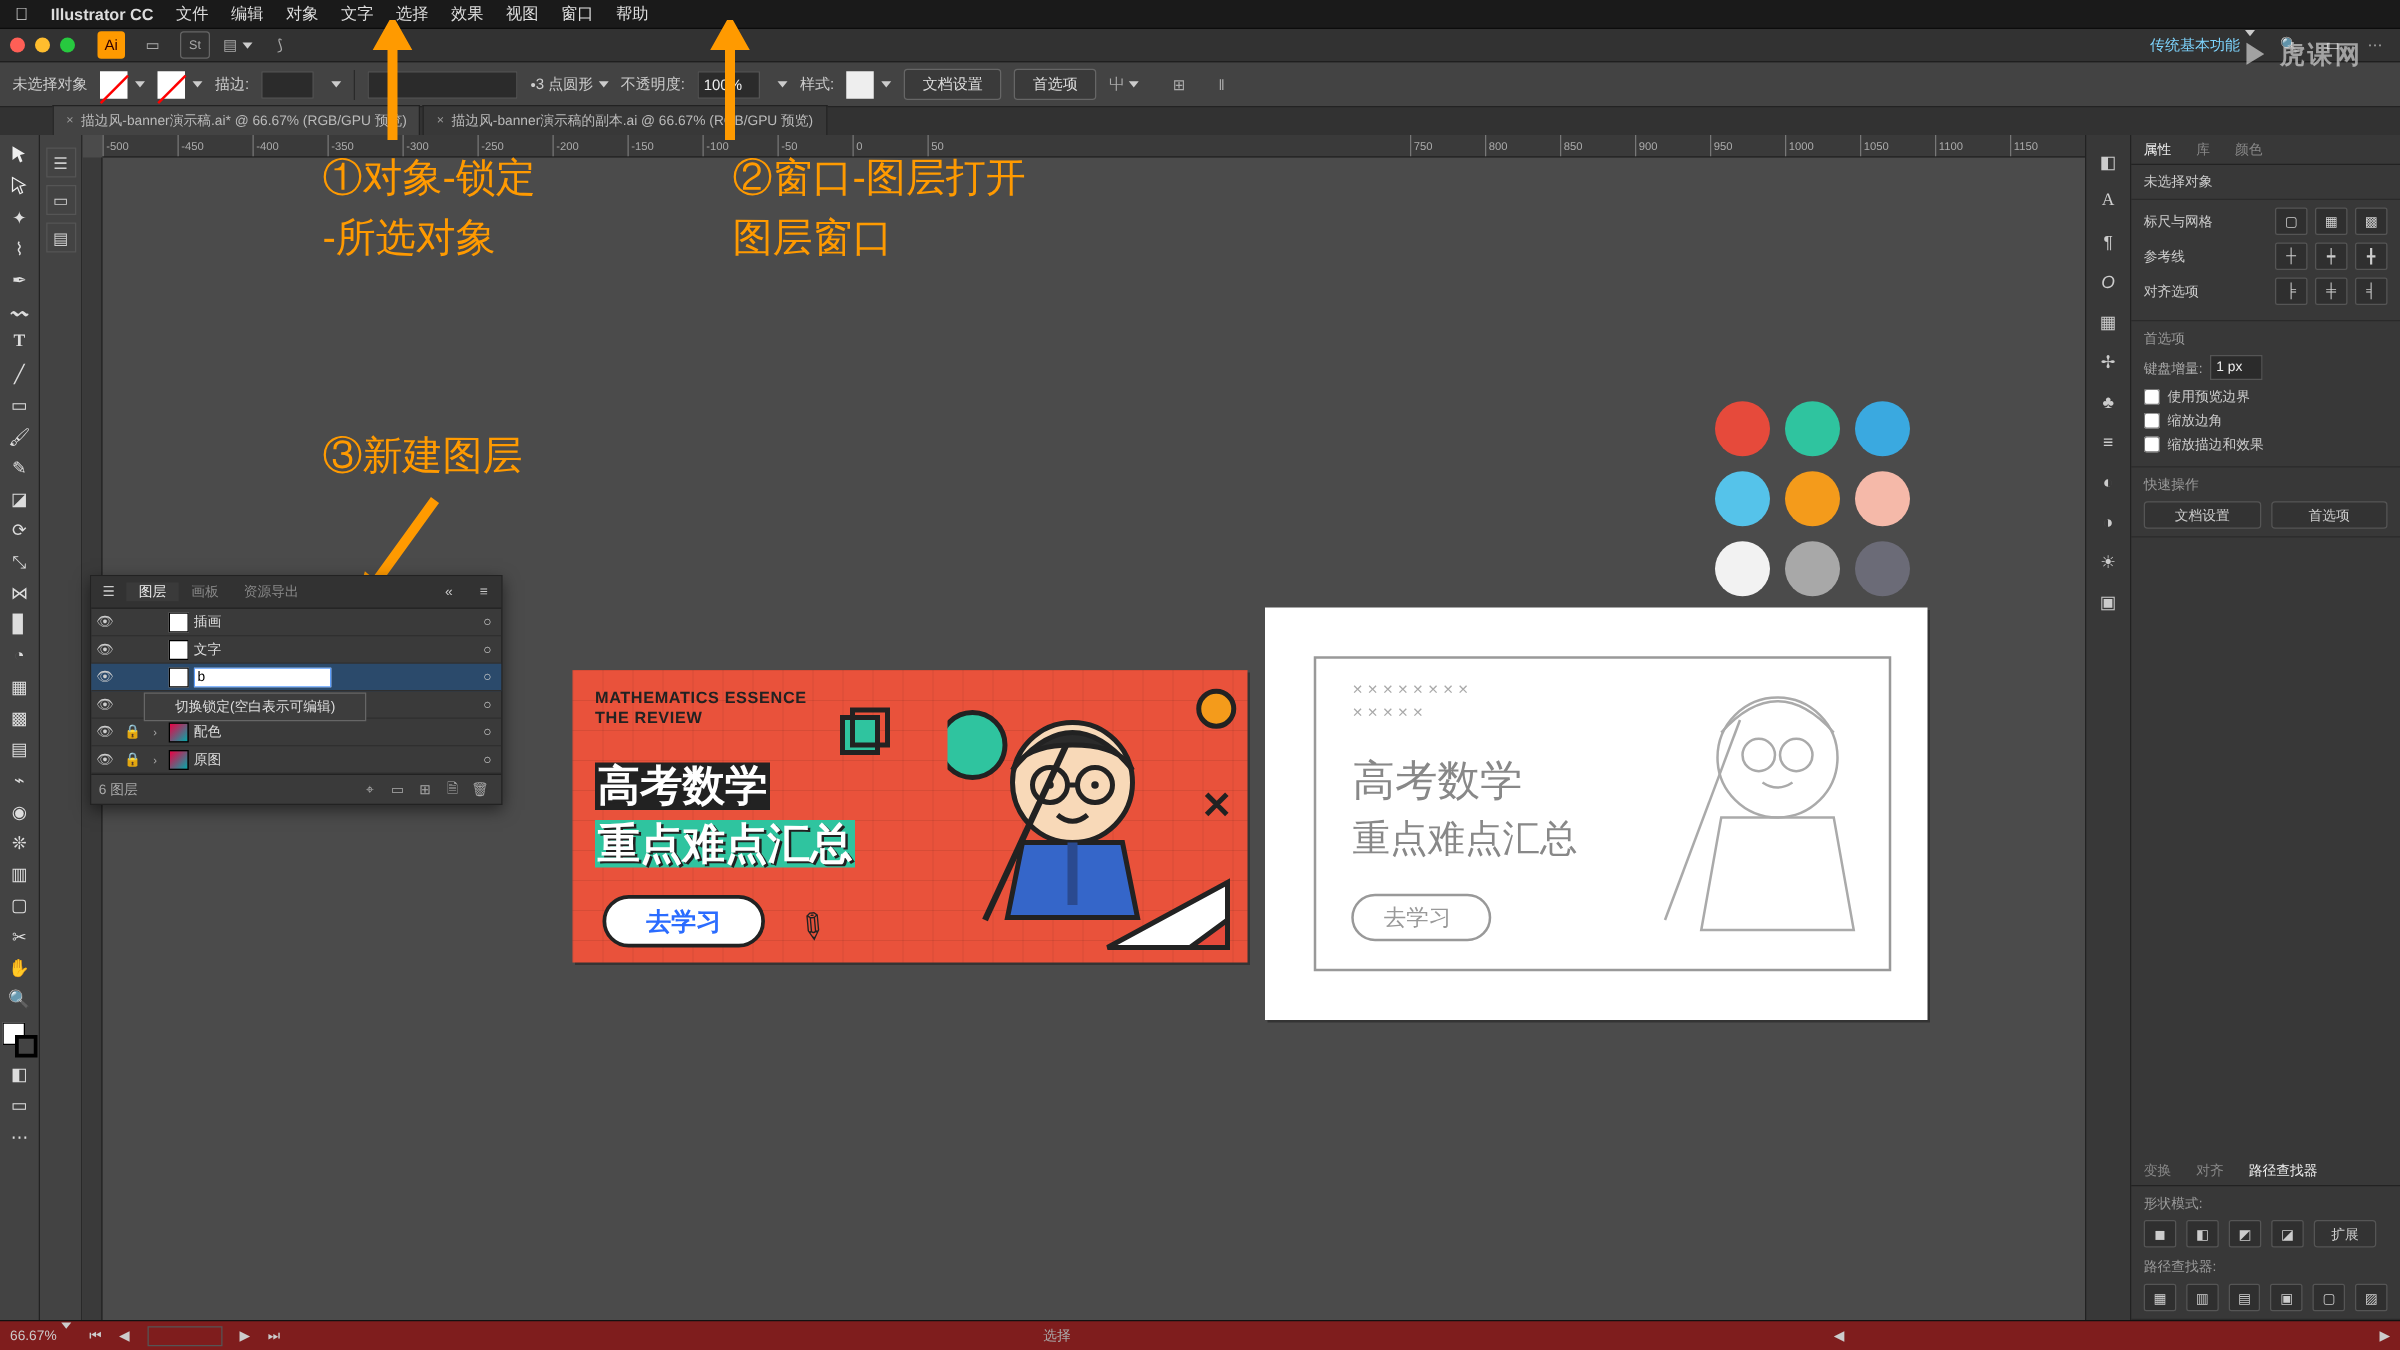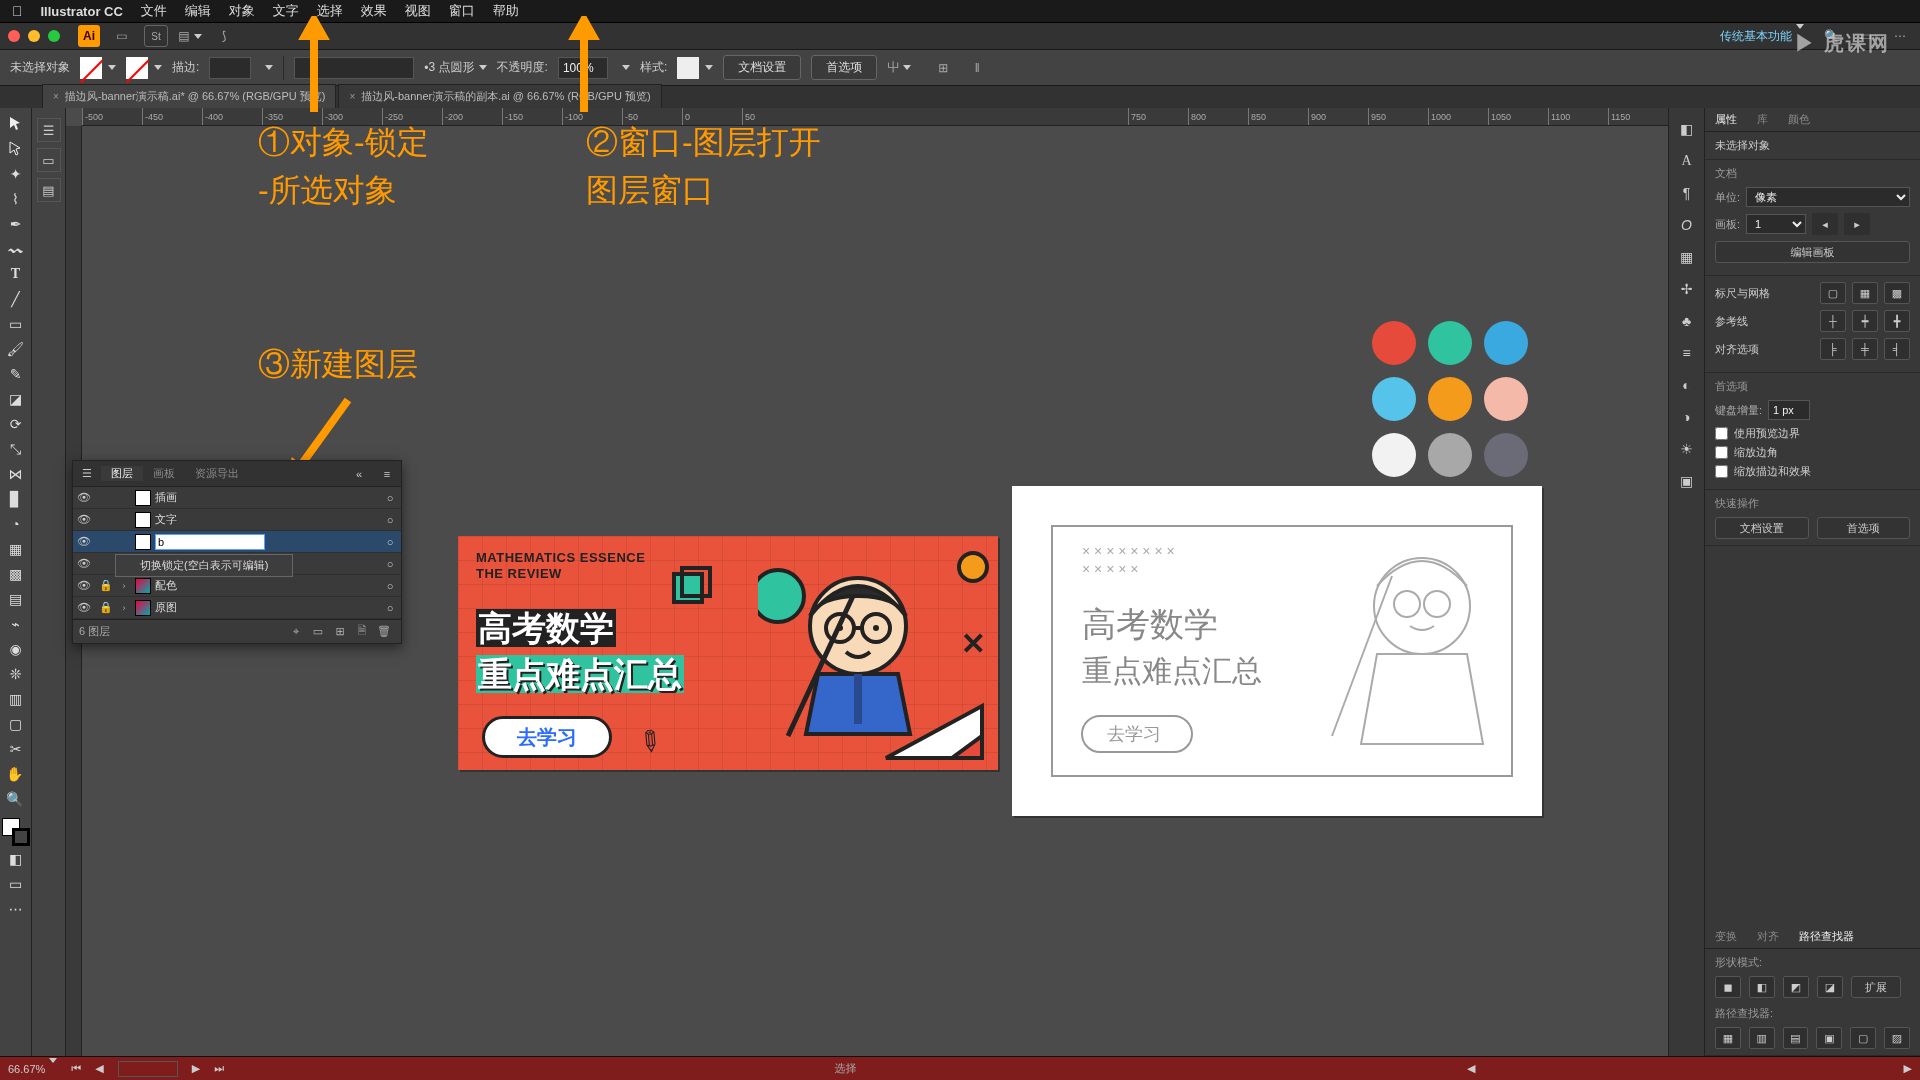--- a/index.html
+++ b/index.html
@@ -7,21 +7,21 @@
 
 .menubar { height:22px; background:#1a1a1a; display:flex; align-items:center; padding:0 12px; gap:18px; color:#ddd; font-size:13px; }
 .menubar .apple { font-size:14px; }
 .menubar .app { font-weight:bold; }
 .menubar .item { cursor:default; }
 
 .titlebar { height:28px; background:#323232; display:flex; align-items:center; padding:0 8px; gap:10px; border-top:1px solid #000; border-bottom:1px solid #1a1a1a;}
 .traffic { display:flex; gap:8px; margin-right:8px;}
 .traffic span { width:12px; height:12px; border-radius:50%; display:block; }
 .tr-red{background:#ff5f56}.tr-yel{background:#ffbd2e}.tr-grn{background:#27c93f}
-.ai-badge { width:22px; height:22px; background:#ff9a00; color:#330000; font-weight:bold; font-size:12px; display:flex; align-items:center; justify-content:center; border-radius:3px;}
+.ai-badge { width:22px; height:22px; background:#ff9a00; color:#330000; font-weight:normal; font-size:12px; display:flex; align-items:center; justify-content:center; border-radius:3px;}
 .ico-btn { width:24px; height:22px; display:flex; align-items:center; justify-content:center; color:#aaa; border-radius:3px; }
 .titlebar .spacer{flex:1}
 .titlebar .right-label{color:#7dd3fc;font-size:12px;margin-right:6px}
 .dd-caret{width:0;height:0;border-left:4px solid transparent;border-right:4px solid transparent;border-top:5px solid #ccc;margin-left:4px}
 
 .ctrlbar { height:36px; background:#434343; border-bottom:1px solid #1a1a1a; display:flex; align-items:center; padding:0 10px; gap:10px; font-size:12px; color:#ccc;}
 .ctrlbar .swatch{width:22px;height:22px;background:#fff;display:inline-block;position:relative}
 .ctrlbar .swatch.none::after{content:"";position:absolute;left:0;top:50%;width:140%;height:2px;background:red;transform:rotate(-45deg) translate(-15%, -50%)}
 .ctrlbar .swatch-wrap{display:flex;align-items:center;gap:2px}
 .ctrlbar input[type=text]{background:#2b2b2b;border:1px solid #555;color:#eee;height:22px;padding:0 4px;font-size:12px}
@@ -354,36 +354,20 @@
   </div>
 
   <div class="right-panels">
     <div class="ptabs">
       <span class="pt active">属性</span>
       <span class="pt">库</span>
       <span class="pt">颜色</span>
     </div>
     <div class="sect"><span>未选择对象</span></div>
     <div class="sect">
-      <h5>文档</h5>
-      <div class="frow">
-          <label>单位:</label>
-        <select style="flex:1"><option>像素</option></select>
-        </div>
-      <div class="frow">
-          <label>画板:</label>
-        <select style="width:60px"><option>1</option></select>
-        <span class="icbtn" style="border:none">◂</span>
-        <span class="icbtn" style="border:none">▸</span>
-        </div>
-      <div class="frow">
-          <div class="wbtn">编辑画板</div>
-        </div>
-    </div>
-    <div class="sect">
       <div class="frow">
           <span style="flex:1">标尺与网格</span>
         <span class="icbtn">▢</span>
         <span class="icbtn">▦</span>
         <span class="icbtn">▩</span>
         </div>
       <div class="frow">
           <span style="flex:1">参考线</span>
         <span class="icbtn">┼</span>
         <span class="icbtn">┿</span>

